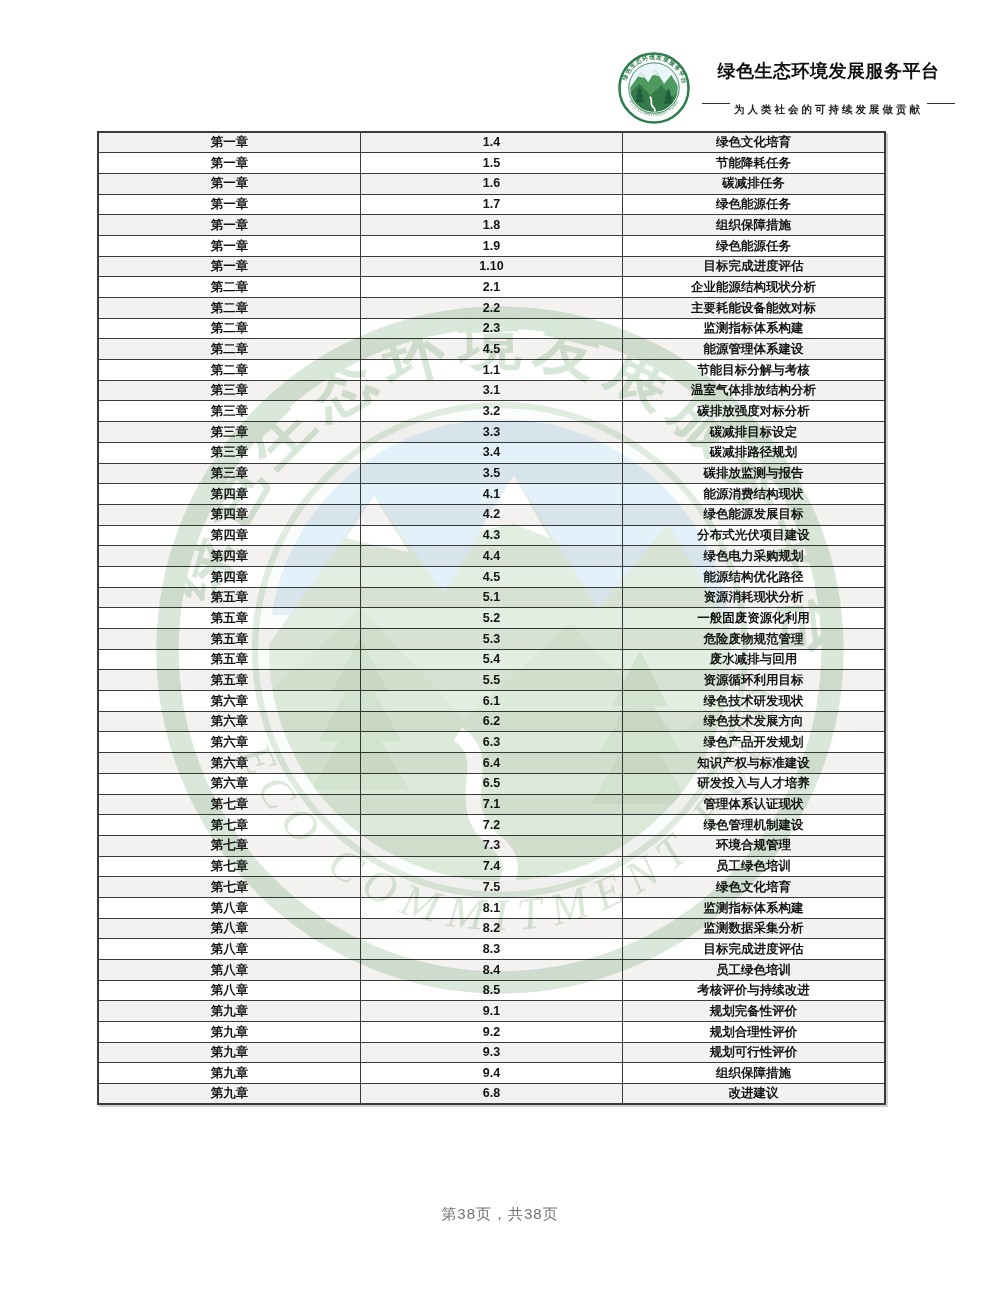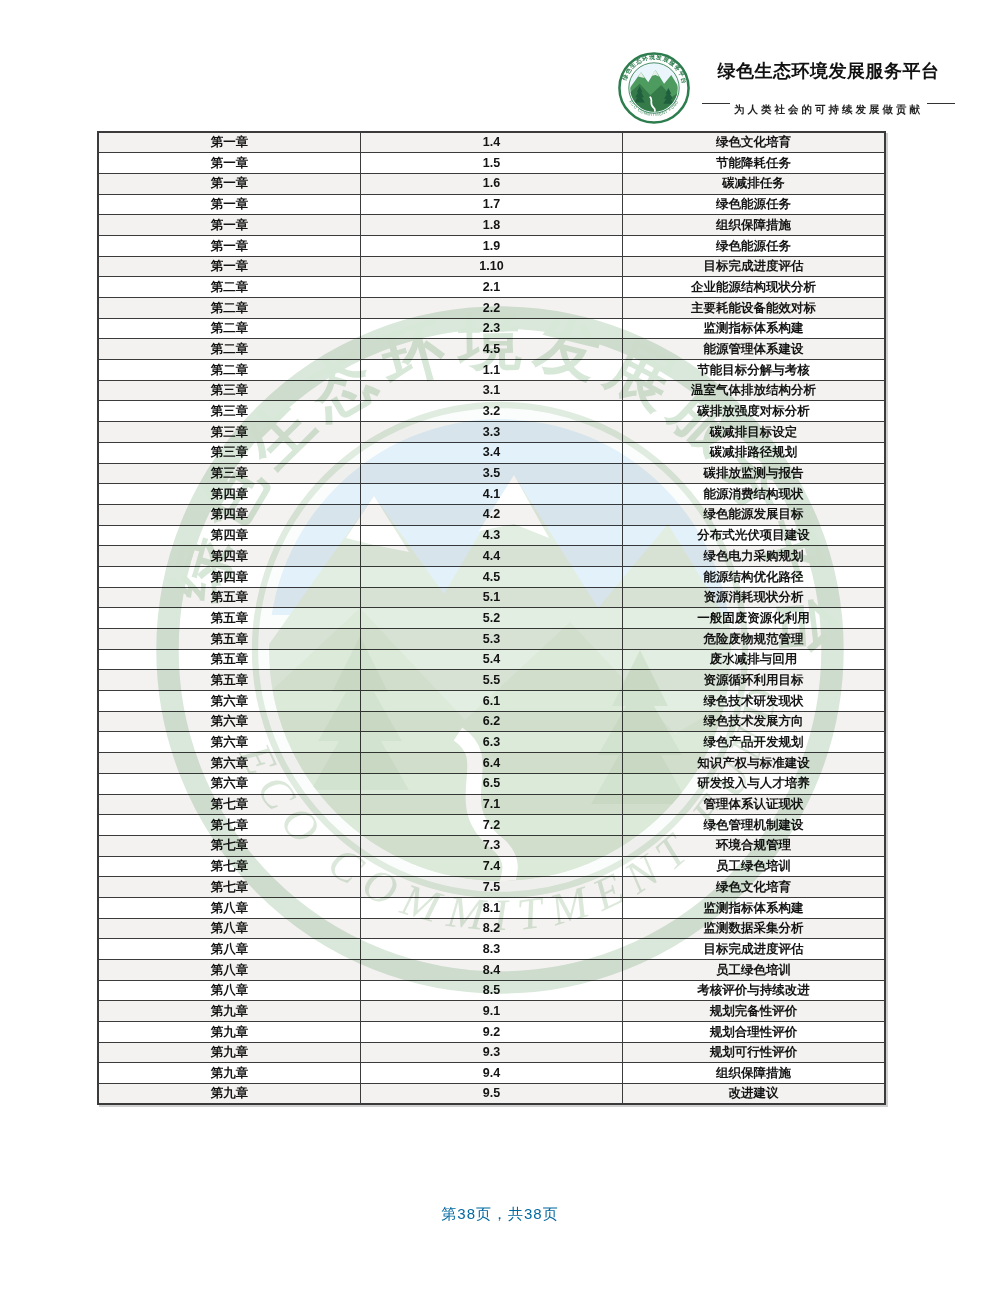--- a/index.html
+++ b/index.html
@@ -105,21 +105,21 @@
   .toc-table tr.even td { background: #ffffff; }
 
   
   .footer {
     position: absolute;
     top: 1205px;
     left: 0;
     width: 100%;
     text-align: center;
     font-size: 15px;
-    color: #0369a1;
+    color: #737373;
     letter-spacing: 1px;
   }
 </style>
 </head>
 <body>
 
 <div class="page">
 
   <div class="header">
     <div class="logo-wrap">
@@ -393,21 +393,21 @@
           <td>9.3</td>
           <td>规划可行性评价</td>
         </tr>
         <tr class="even">
           <td>第九章</td>
           <td>9.4</td>
           <td>组织保障措施</td>
         </tr>
         <tr class="odd">
           <td>第九章</td>
-          <td>9.5</td>
+          <td>6.8</td>
           <td>改进建议</td>
         </tr>
       </tbody>
   </table>
 
   <div class="watermark">
     <svg viewBox="0 0 100 100" width="700" height="700">
       <defs>
         <clipPath id="wmClip">
             <circle cx="50" cy="50" r="33"></circle>

